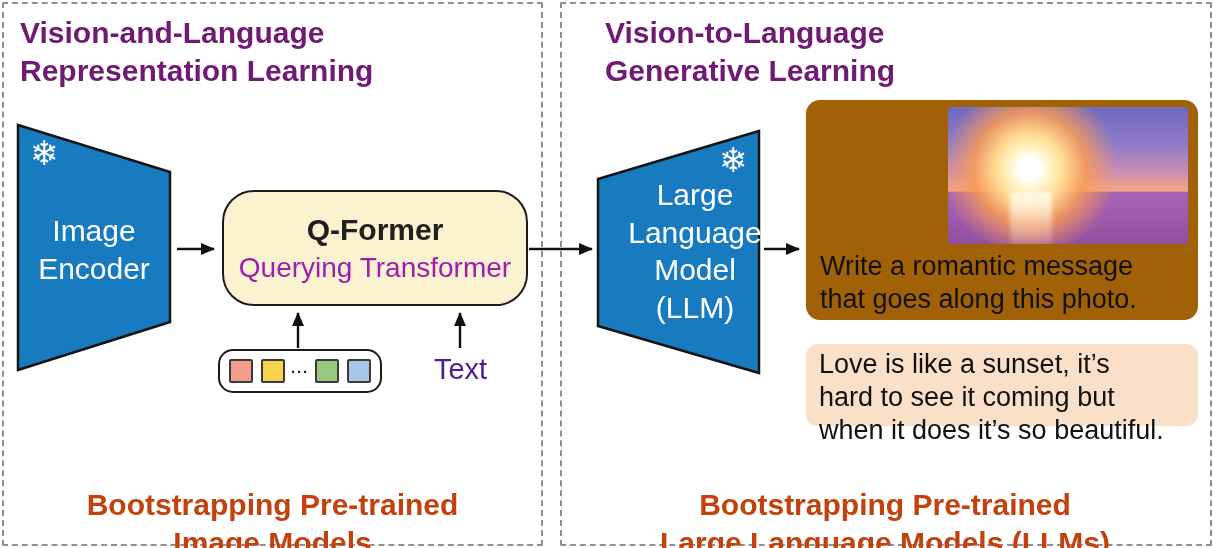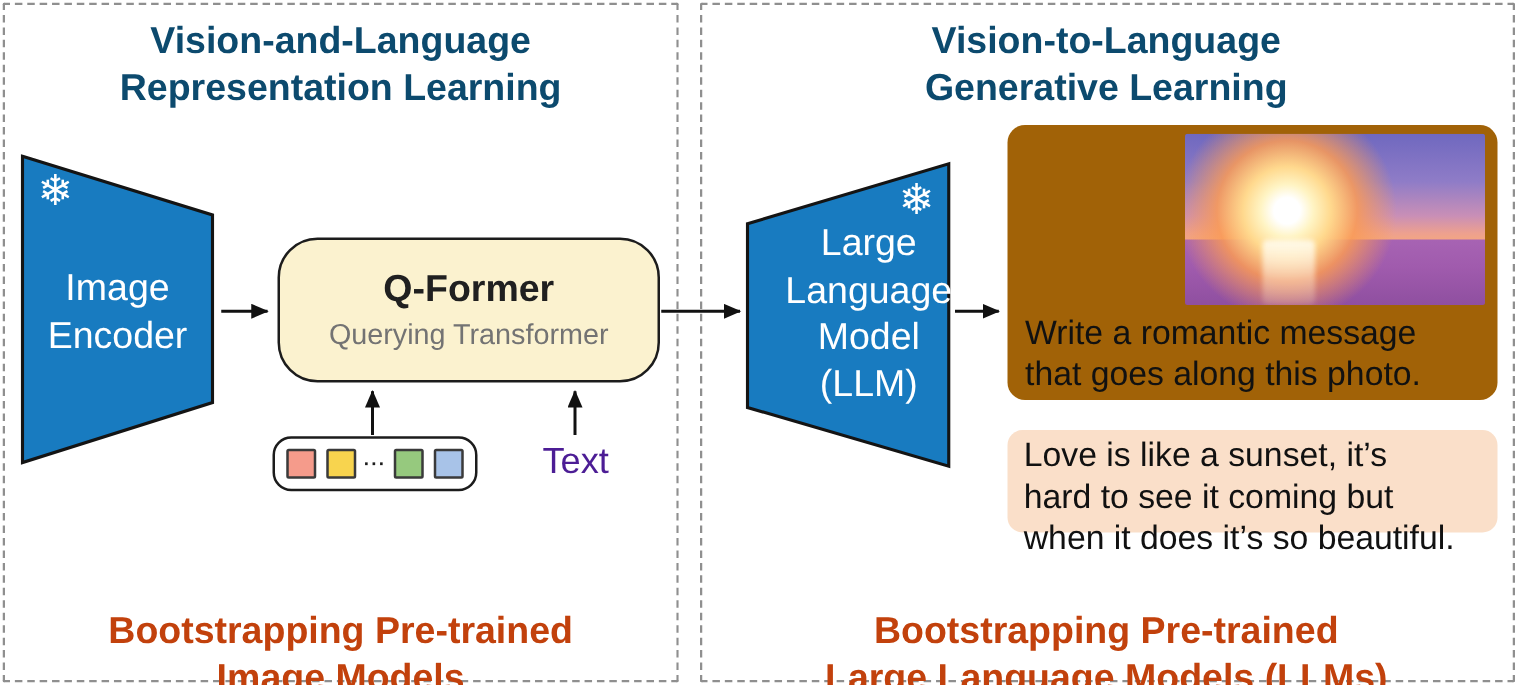--- a/index.html
+++ b/index.html
@@ -6,31 +6,31 @@
   .figure{
     position:relative;width:1213px;height:548px;background:#ffffff;
     font-family:"Liberation Sans",sans-serif;color:#1c1c1c;overflow:hidden;
   }
   .panel{position:absolute;border:2px dashed #8f8f8f;background:transparent;border-radius:2px;}
   .panel-left{left:2px;top:2px;width:537px;height:540px;}
   .panel-right{left:560px;top:2px;width:648px;height:540px;}
   .shapes{position:absolute;left:0;top:0;z-index:1;}
   .txt{position:absolute;z-index:2;}
   .pre{white-space:pre-line;}
-  .title{font-size:30px;font-weight:bold;text-align:center;line-height:1.26;color:#0c4a6e;}
+  .title{font-size:30px;font-weight:bold;text-align:left;line-height:1.26;color:#701a75;}
   .caption{font-size:30px;font-weight:bold;text-align:center;line-height:1.26;color:#c2410c;margin-top:36px;}
   .trap-label{color:#ffffff;font-size:30px;text-align:center;line-height:1.25;}
   .snowflake{position:absolute;z-index:3;color:#ffffff;font-size:34px;line-height:1;}
   .qformer-box{
     position:absolute;z-index:2;left:222px;top:190px;width:306px;height:116px;
     box-sizing:border-box;border:2.5px solid #1c1c1c;border-radius:32px;
     display:flex;flex-direction:column;align-items:center;justify-content:center;
   }
   .qformer-title{font-size:30px;font-weight:bold;color:#202020;}
-  .qformer-sub{font-size:23px;color:#737373;margin-top:5px;}
+  .qformer-sub{font-size:28px;color:#a21caf;margin-top:5px;}
   .queries-pill{
     position:absolute;z-index:2;left:218px;top:349px;width:164px;height:44px;
     box-sizing:border-box;border:2.5px solid #1c1c1c;border-radius:15px;background:#ffffff;
     display:flex;align-items:center;justify-content:center;gap:8px;
   }
   .qsq{width:24px;height:24px;box-sizing:border-box;border:2px solid #3a3a3a;border-radius:2px;}
   .qdots{font-size:15px;font-weight:bold;color:#1c1c1c;letter-spacing:1px;margin:0 -2px;}
   .label{font-size:29px;color:#4c1d95;text-align:center;}
   .prompt-box{position:absolute;z-index:2;left:806px;top:100px;width:392px;height:220px;border-radius:14px;}
   .photo{

